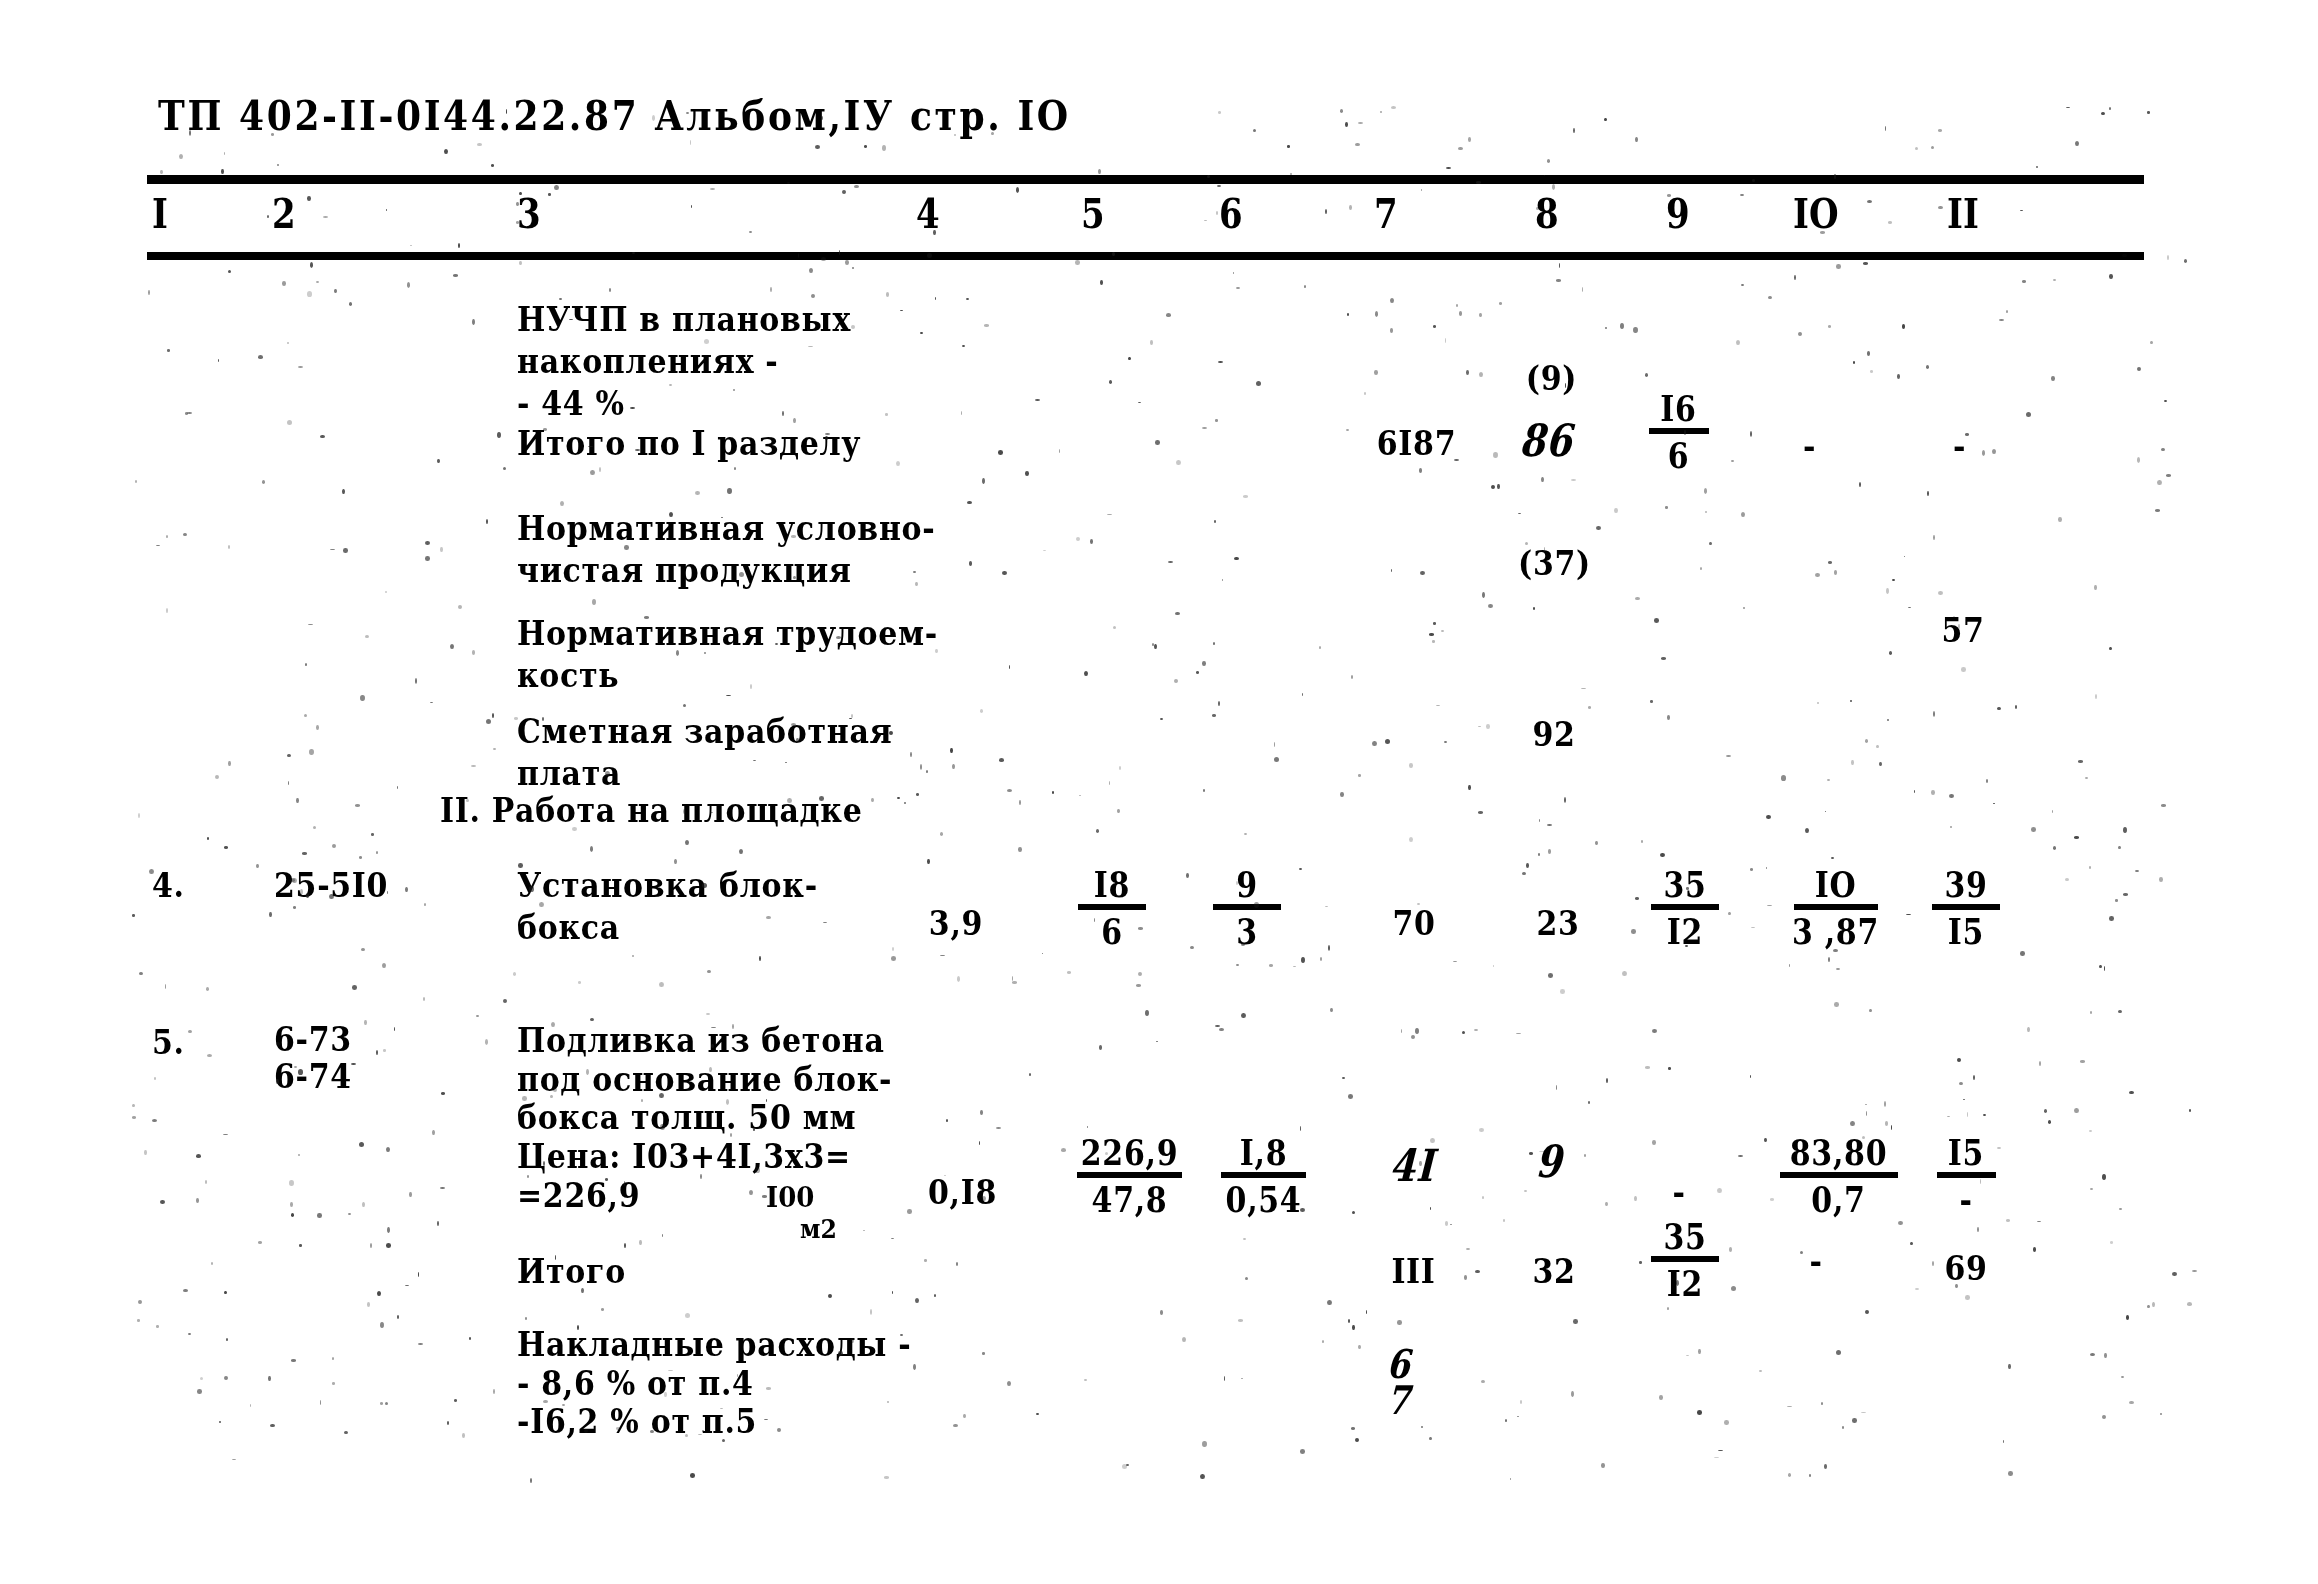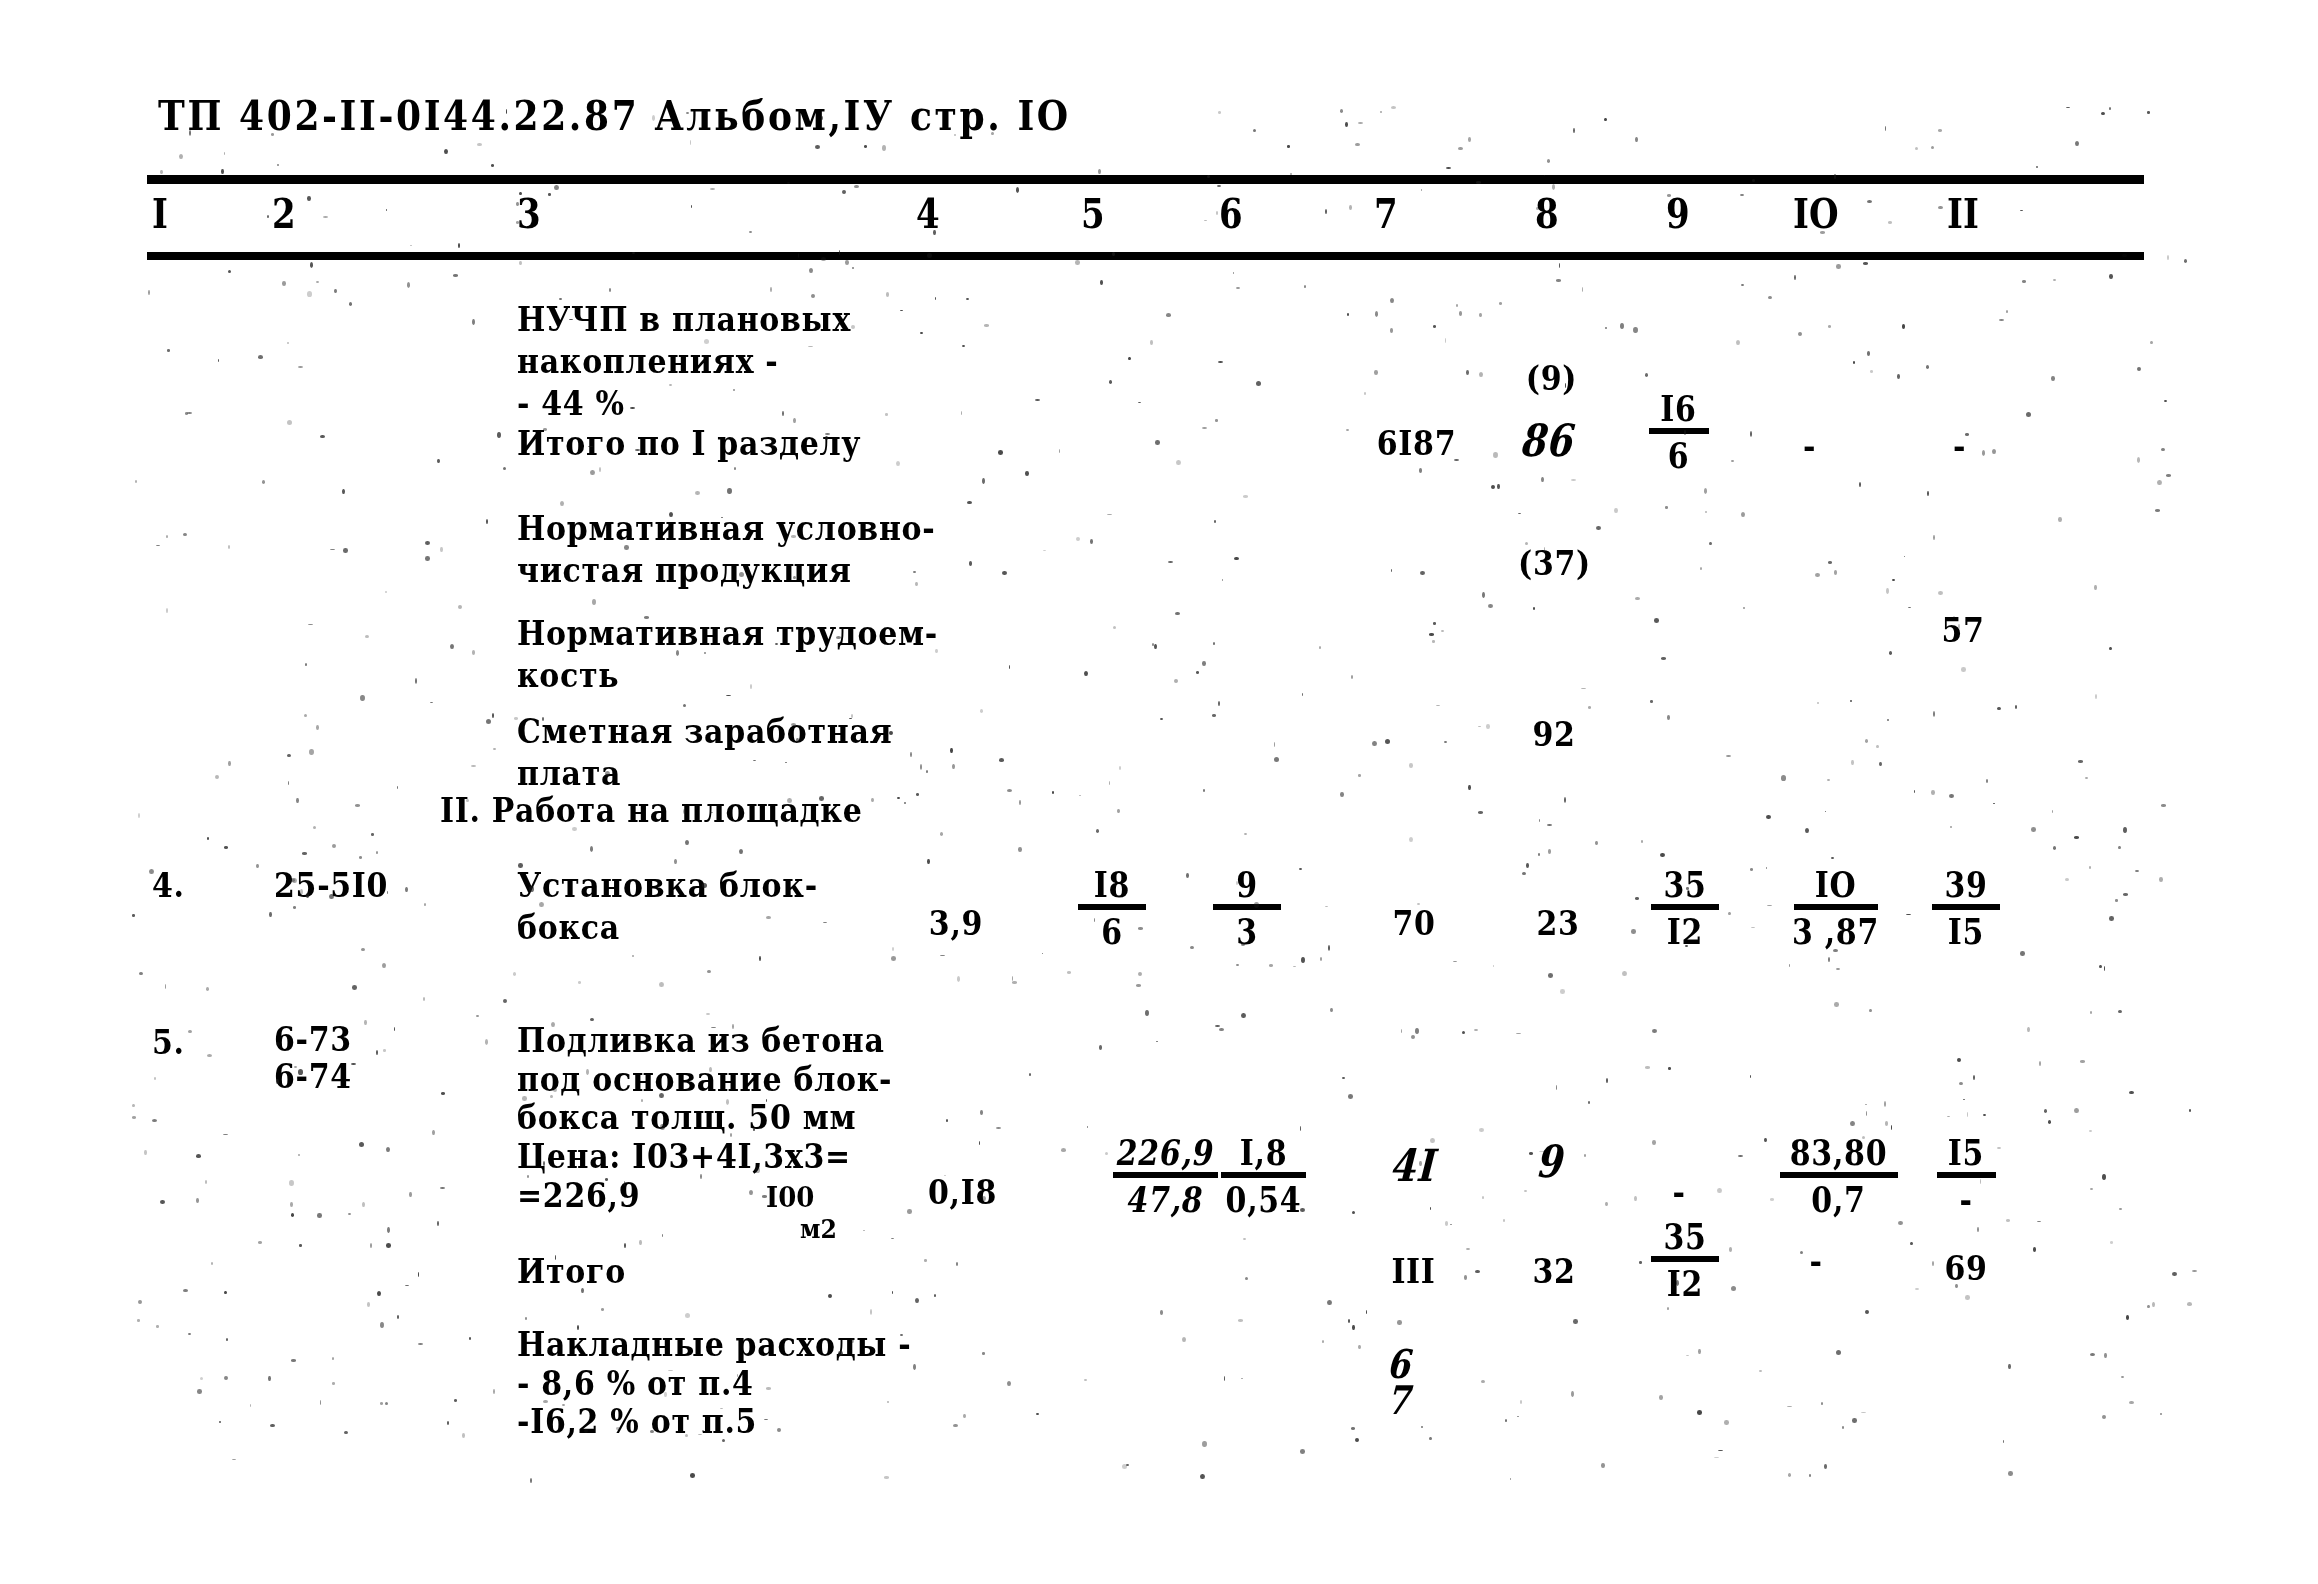--- a/index.html
+++ b/index.html
@@ -181,21 +181,21 @@
 6-74</div>
     <div class="cell" style="left:517px;top:1021px;width:471px;line-height:34px;">Подливка из бетона
 под основание блок-
 бокса толщ. 50 мм
 Цена: I03+4I,3х3=
                   =226,9</div>
     <div class="unit" style="left:766px;top:1181px;">I00</div>
     <div class="unit" style="left:800px;top:1214px;font-size:23.6px;">м2</div>
 
     <div class="cell c" style="left:897px;top:1171px;width:131px;">0,I8</div>
-    <div class="frac" style="left:1090px;top:1135px;width:151px;font-style:italic;">
+    <div class="frac" style="left:1054px;top:1135px;width:151px;">
       <span class="num">226,9</span>
       <span class="bar" style="width:105px;"></span>
       <span class="den">47,8</span>
     </div>
     <div class="frac" style="left:1198px;top:1135px;width:131px;">
       <span class="num">I,8</span>
       <span class="bar" style="width:85px;"></span>
       <span class="den">0,54</span>
     </div>
     <div class="cell c hand" style="left:1358px;top:1144px;width:118px;">4I</div>

